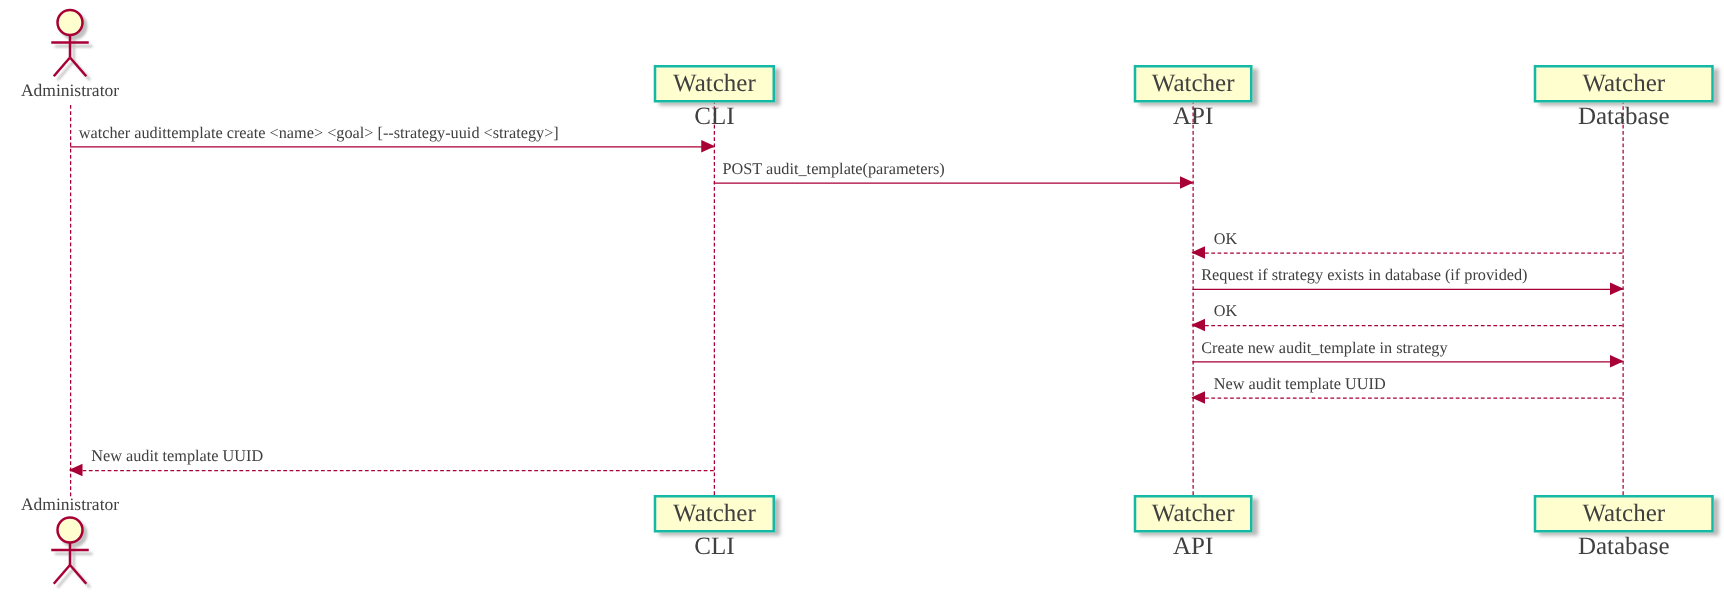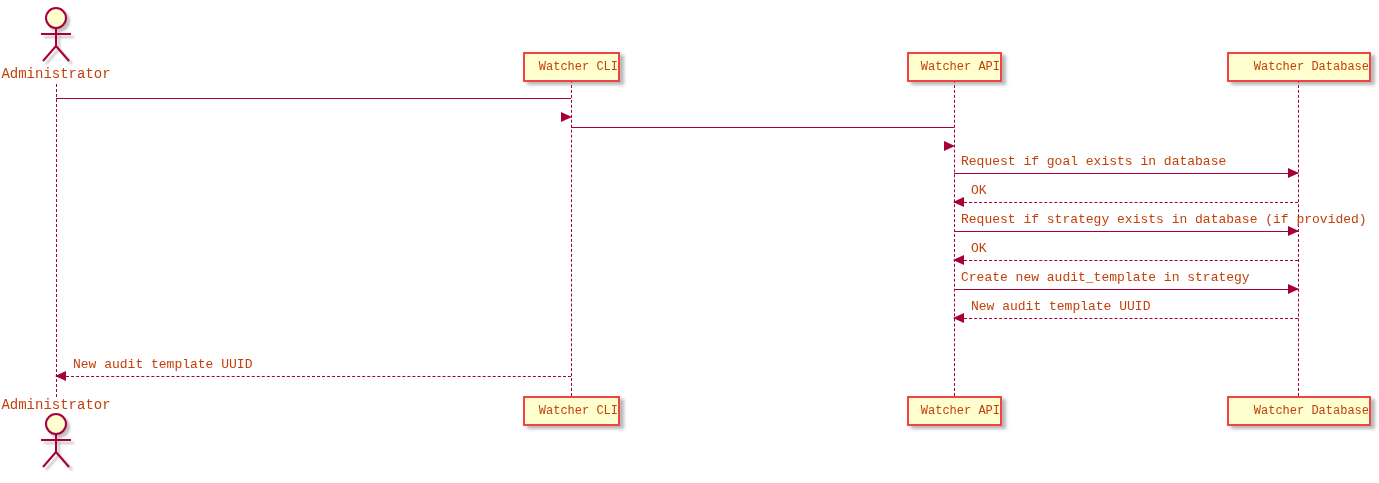--- a/index.html
+++ b/index.html
@@ -1,22 +1,22 @@
 <!DOCTYPE html>
 <html><head>
 <meta charset="utf-8">
 <style>
   html,body{margin:0;padding:0;background:#ffffff;}
   .stage{
     position:relative;width:1379px;height:483px;background:#ffffff;overflow:hidden;
-    font-family:Liberation Mono, monospace;color:#c2410c;
+    font-family:Liberation Serif, serif;color:#404040;
   }
   .pbox{
-    position:absolute;height:26px;line-height:26px;text-align:right;
-    background:#FEFECE;border:2px solid #ef4444;font-size:12px;
+    position:absolute;height:26px;line-height:26px;text-align:center;
+    background:#FEFECE;border:2px solid #14b8a6;font-size:20px;
     box-shadow:4px 3px 3px rgba(130,130,130,0.55);
     box-sizing:content-box;
   }
   .actor-label{
     position:absolute;width:112px;text-align:center;font-size:14px;height:16px;line-height:16px;
   }
   .actor-svg{position:absolute;filter:drop-shadow(3px 3px 1px rgba(140,140,140,0.55));}
   .lifeline{position:absolute;width:0;border-left:1px dashed #A80036;}
   .msg{position:absolute;height:26px;}
   .msg-text{
@@ -53,34 +53,31 @@
     <span>Watcher CLI</span>
   </div>
   <div class="pbox" style="left:907px;top:52px;width:91px;">
     <span>Watcher API</span>
   </div>
   <div class="pbox" style="left:1227px;top:52px;width:140px;">
     <span>Watcher Database</span>
   </div>
 
   <div class="msg" style="left:56px;top:98px;width:515px;">
+    <div class="msg-text fwd">watcher audittemplate create &lt;name&gt; &lt;goal&gt; [--strategy-uuid &lt;strategy&gt;]</div>
     <div class="msg-line"></div>
     <div class="ah ah-right"></div>
   </div>
 
   <div class="msg" style="left:571px;top:127px;width:383px;">
+    <div class="msg-text fwd">POST audit_template(parameters)</div>
     <div class="msg-line"></div>
     <div class="ah ah-right"></div>
   </div>
 
-  <div class="msg" style="left:954px;top:154px;width:344px;">
-    <div class="msg-text fwd">Request if goal exists in database</div>
-    <div class="msg-line"></div>
-    <div class="ah ah-right"></div>
-  </div>
 
   <div class="msg" style="left:954px;top:183px;width:344px;">
     <div class="msg-text ret">OK</div>
     <div class="msg-line dashed"></div>
     <div class="ah ah-left"></div>
   </div>
 
   <div class="msg" style="left:954px;top:212px;width:344px;">
     <div class="msg-text fwd">Request if strategy exists in database (if provided)</div>
     <div class="msg-line"></div>

